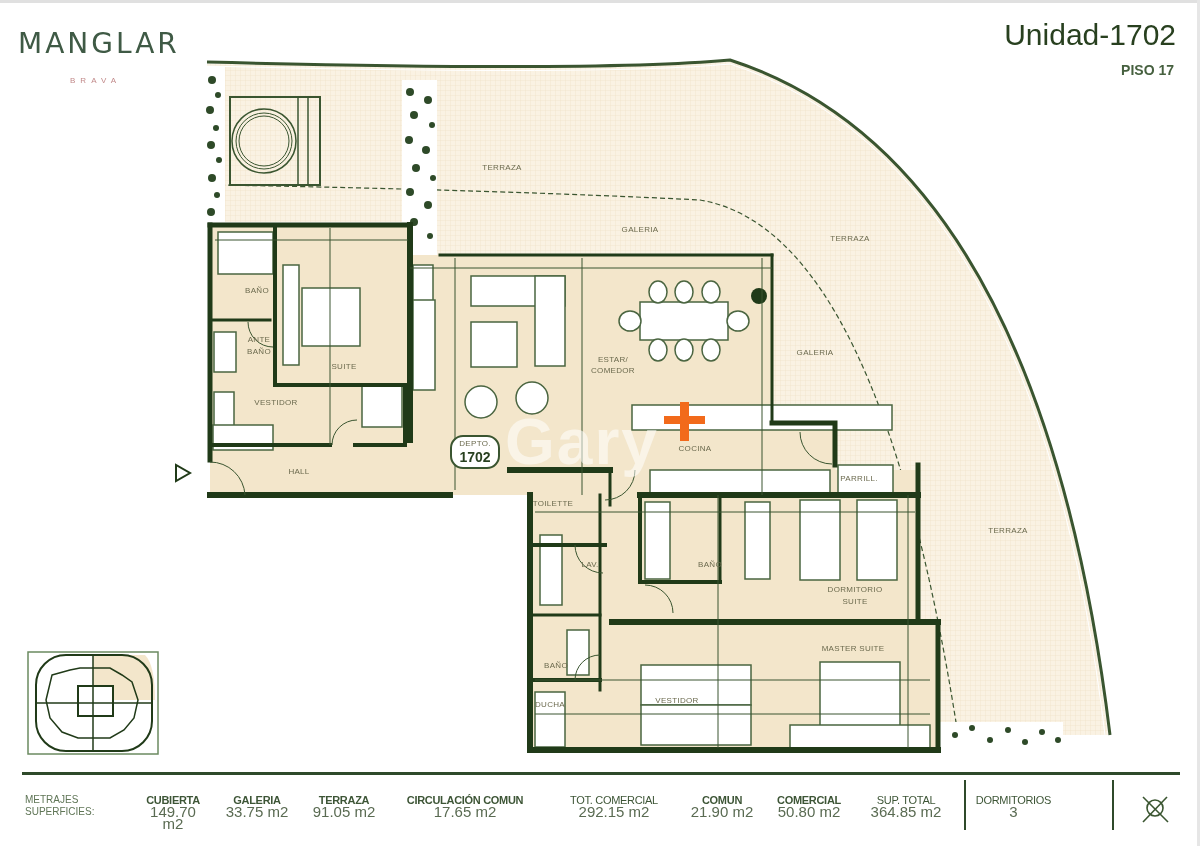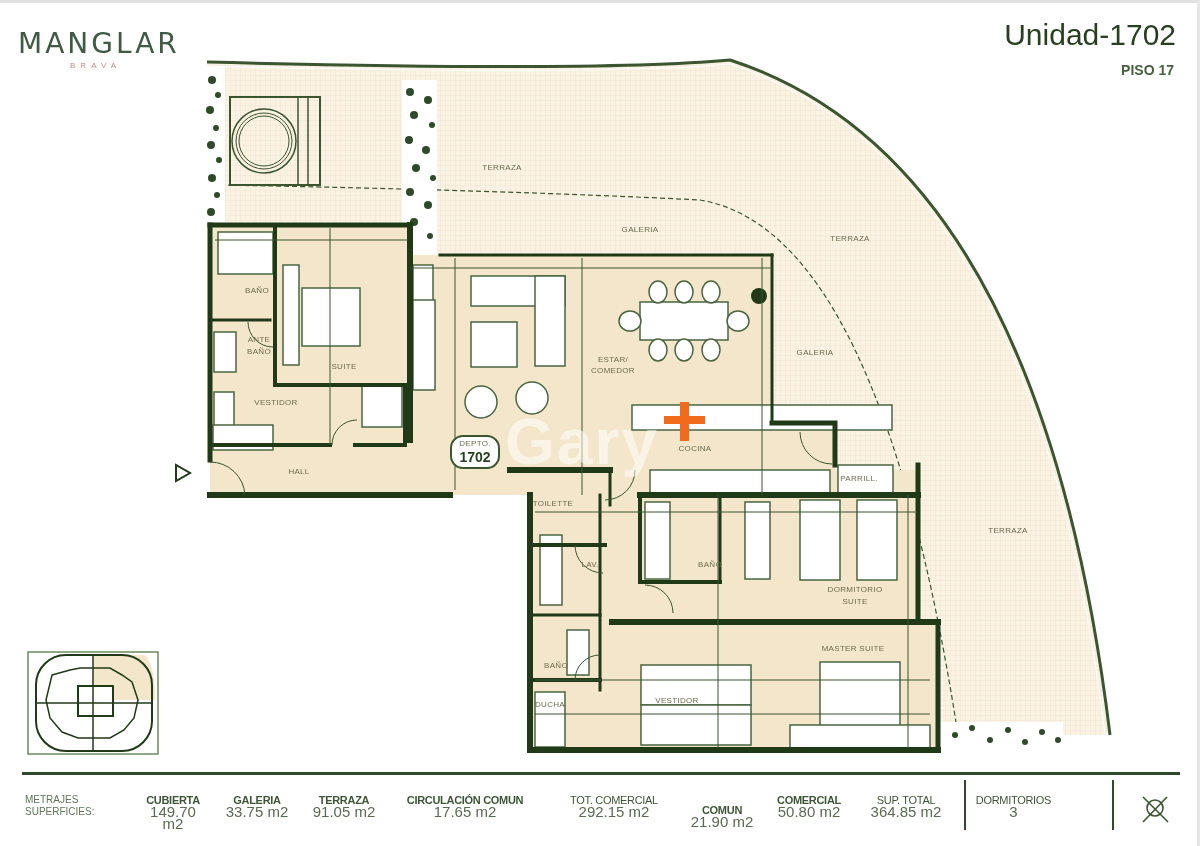--- a/index.html
+++ b/index.html
@@ -1,21 +1,21 @@
 <!DOCTYPE html>
 <html><head>
 <meta charset="utf-8">
 <style>
   html, body { margin:0; padding:0; }
   body { width:1200px; height:846px; background:#ffffff; position:relative; overflow:hidden; font-family:"Liberation Sans", sans-serif; }
   .topbar { position:absolute; left:0; top:0; width:1200px; height:3px; background:#e0e0e0; }
   .rightbar { position:absolute; right:0; top:0; width:3px; height:846px; background:#e6e6e6; }
   .logo { position:absolute; left:18px; top:20px; width:150px; text-align:center; }
   .logo-main { font-family:"DejaVu Sans", sans-serif; font-size:28px; letter-spacing:3px; color:#3f5a45; font-weight:normal;margin-top:7px; }
-  .logo-sub { font-size:8px; letter-spacing:5px; color:#c28a8a; margin-top:1px; padding-left:5px; }
+  .logo-sub { font-size:8px; letter-spacing:5px; color:#c28a8a; margin-top:16px; padding-left:5px; }
   .unit-title { position:absolute; right:24px; top:18px; font-size:30px; color:#28401f; font-family:"Liberation Sans", sans-serif; }
   .unit-floor { position:absolute; right:26px; top:62px; font-size:14px; color:#46603f; font-weight:bold;margin-left:37px; }
   svg.plan { position:absolute; left:0; top:0; }
   .lbl { font-family:"Liberation Sans", sans-serif; font-size:8px; fill:#6b6a4e; letter-spacing:0.3px; }
   .footer-line { position:absolute; left:22px; top:772px; width:1158px; height:3px; background:#2f4a2a; }
   .stat { position:absolute; top:794px; font-size:11px; color:#4b6244; text-align:center; line-height:12px; }
   .stat .h { font-weight:bold; color:#3d5536; letter-spacing:-0.3px;text-align:center; }
   .stat .v { font-size:15px; color:#5a6b52; }
   .stat.first { text-align:left; color:#5f7556; font-size:10px; }
   .vsep { position:absolute; top:780px; width:2px; height:50px; background:#2f4a2a; }
@@ -293,21 +293,21 @@
   <div class="v">91.05 m2</div>
 </div>
 <div class="stat" style="left:390px; width:150px;">
   <div class="h">CIRCULACIÓN  COMUN</div>
   <div class="v">17.65 m2</div>
 </div>
 <div class="stat" style="left:555px; width:118px;">
   <div class="h" style="font-weight:normal">TOT. COMERCIAL</div>
   <div class="v">292.15 m2</div>
 </div>
-<div class="stat" style="left:690px; width:64px;margin-top:10px;">
+<div class="stat" style="left:690px; width:64px;">
   <div class="h">COMUN</div>
   <div class="v">21.90 m2</div>
 </div>
 <div class="stat" style="left:770px; width:78px;">
   <div class="h">COMERCIAL</div>
   <div class="v">50.80 m2</div>
 </div>
 <div class="stat" style="left:862px; width:88px;">
   <div class="h" style="font-weight:normal">SUP. TOTAL</div>
   <div class="v">364.85 m2</div>

